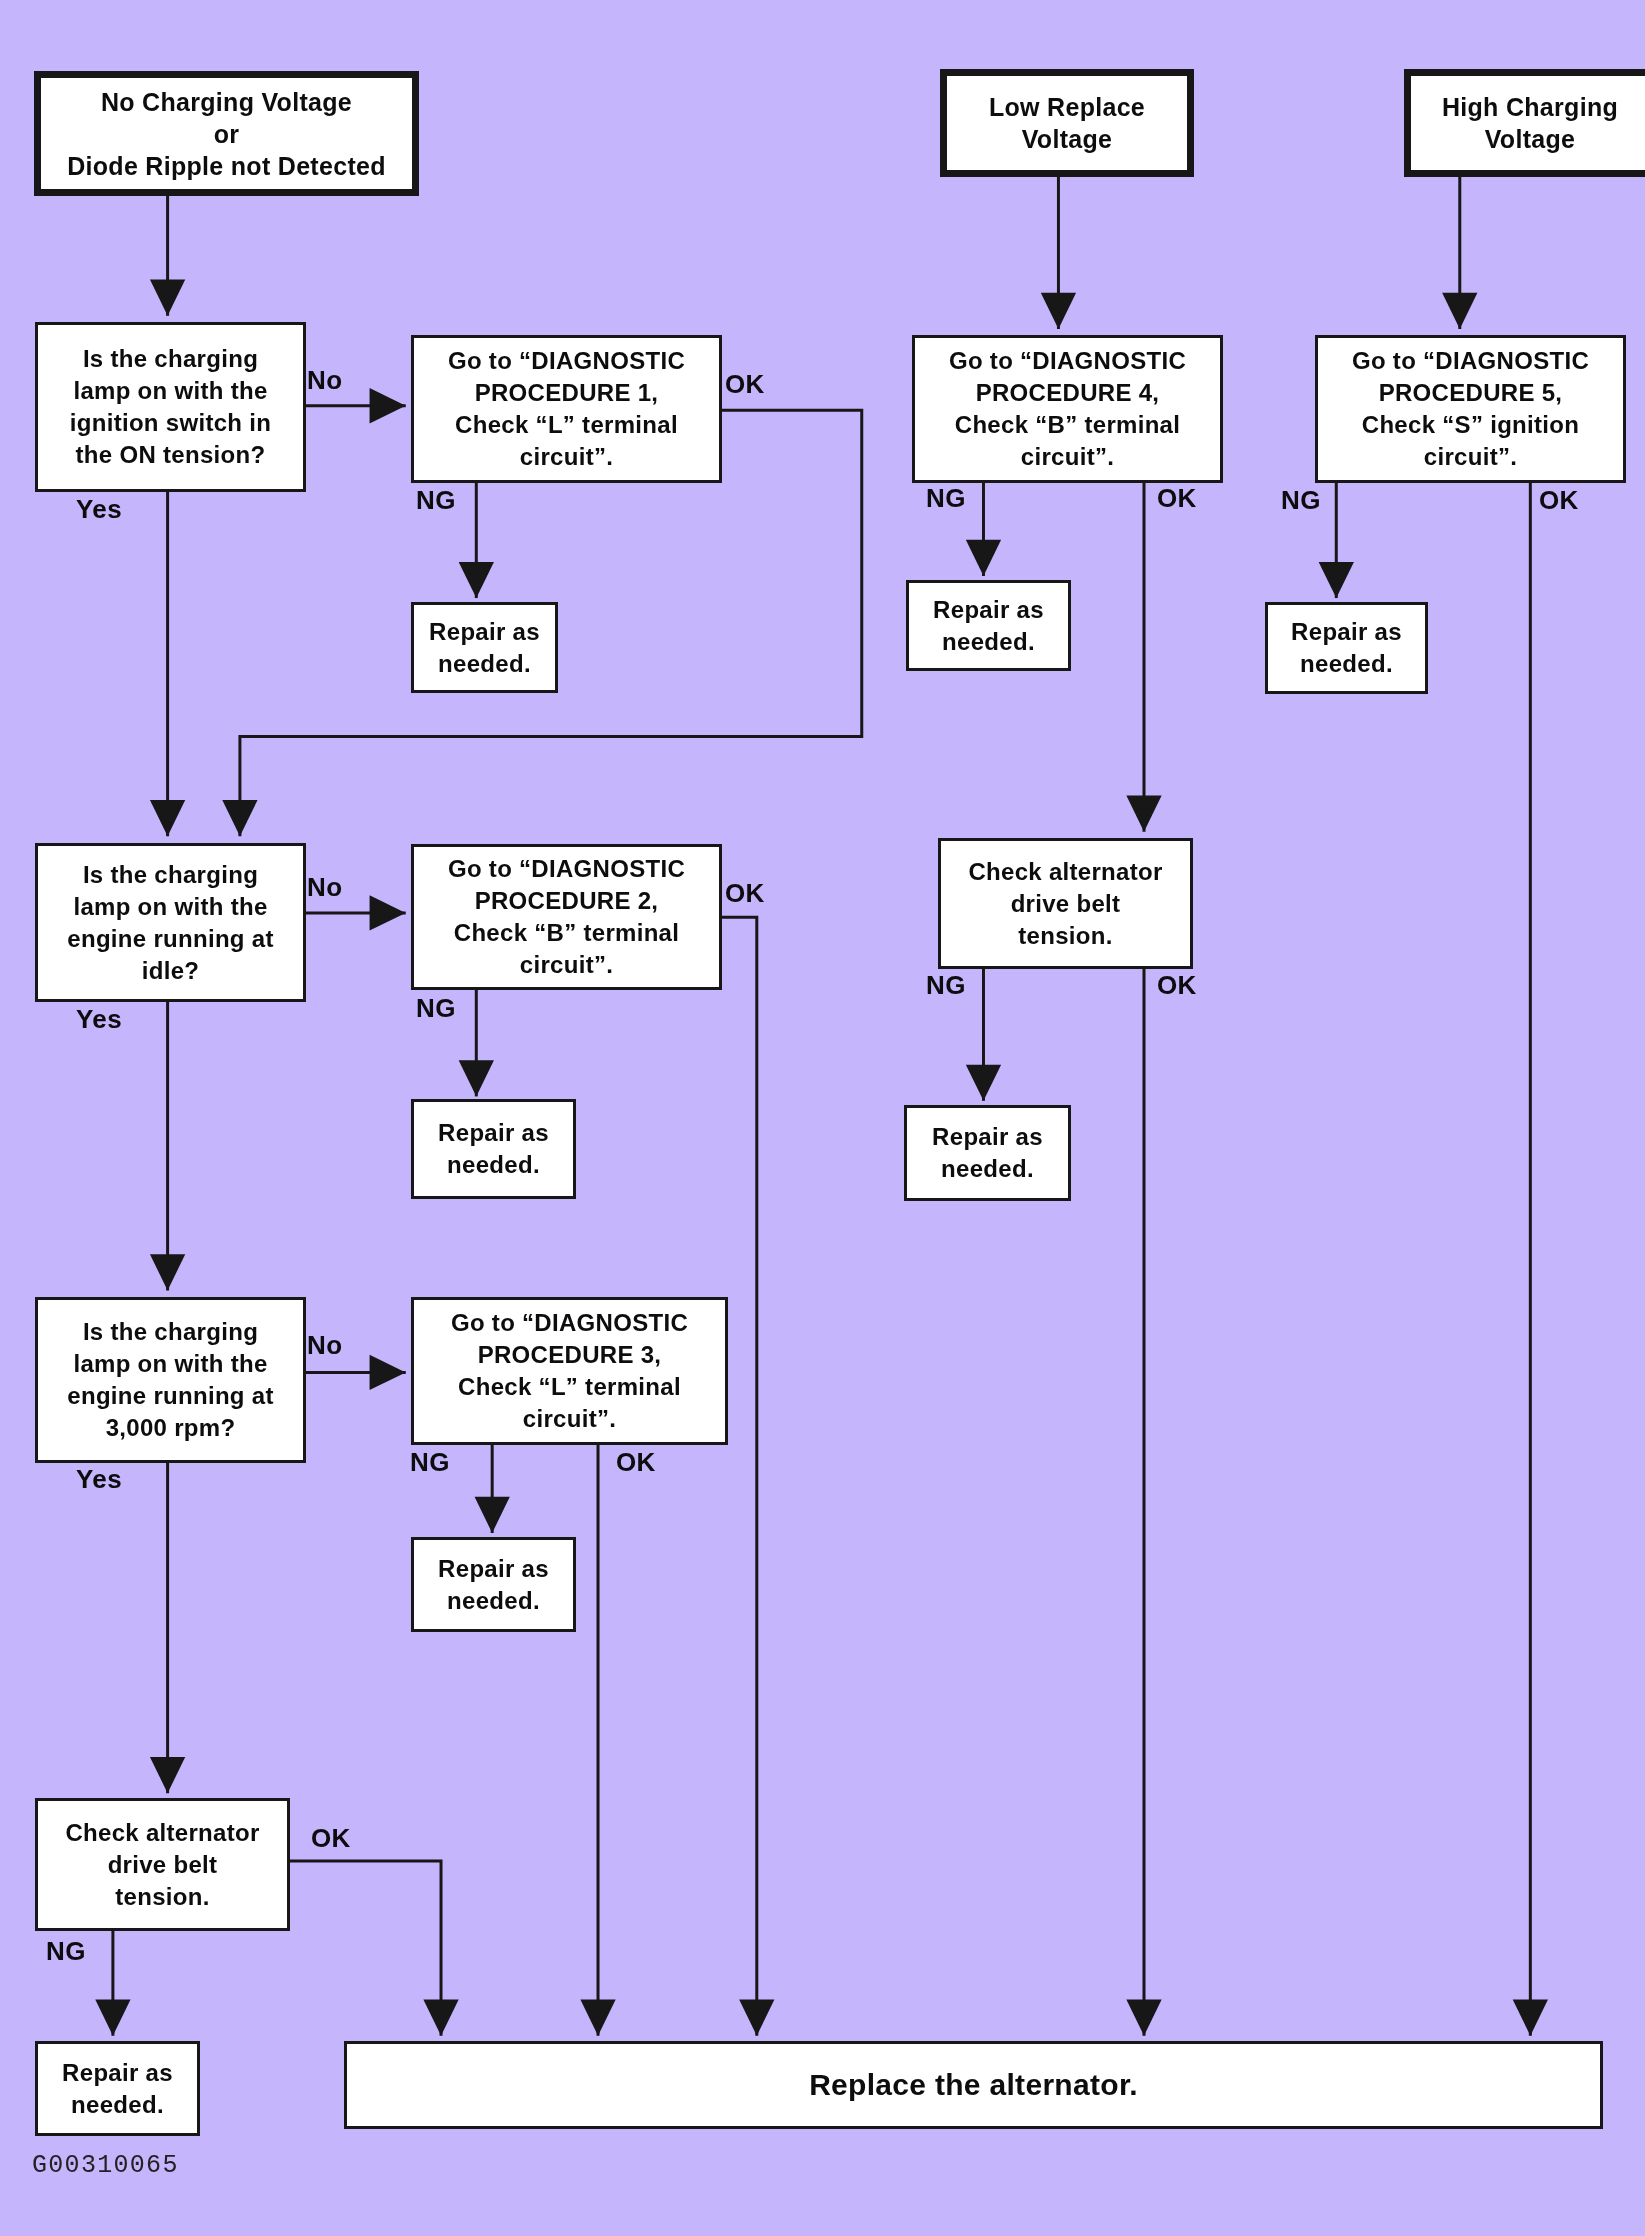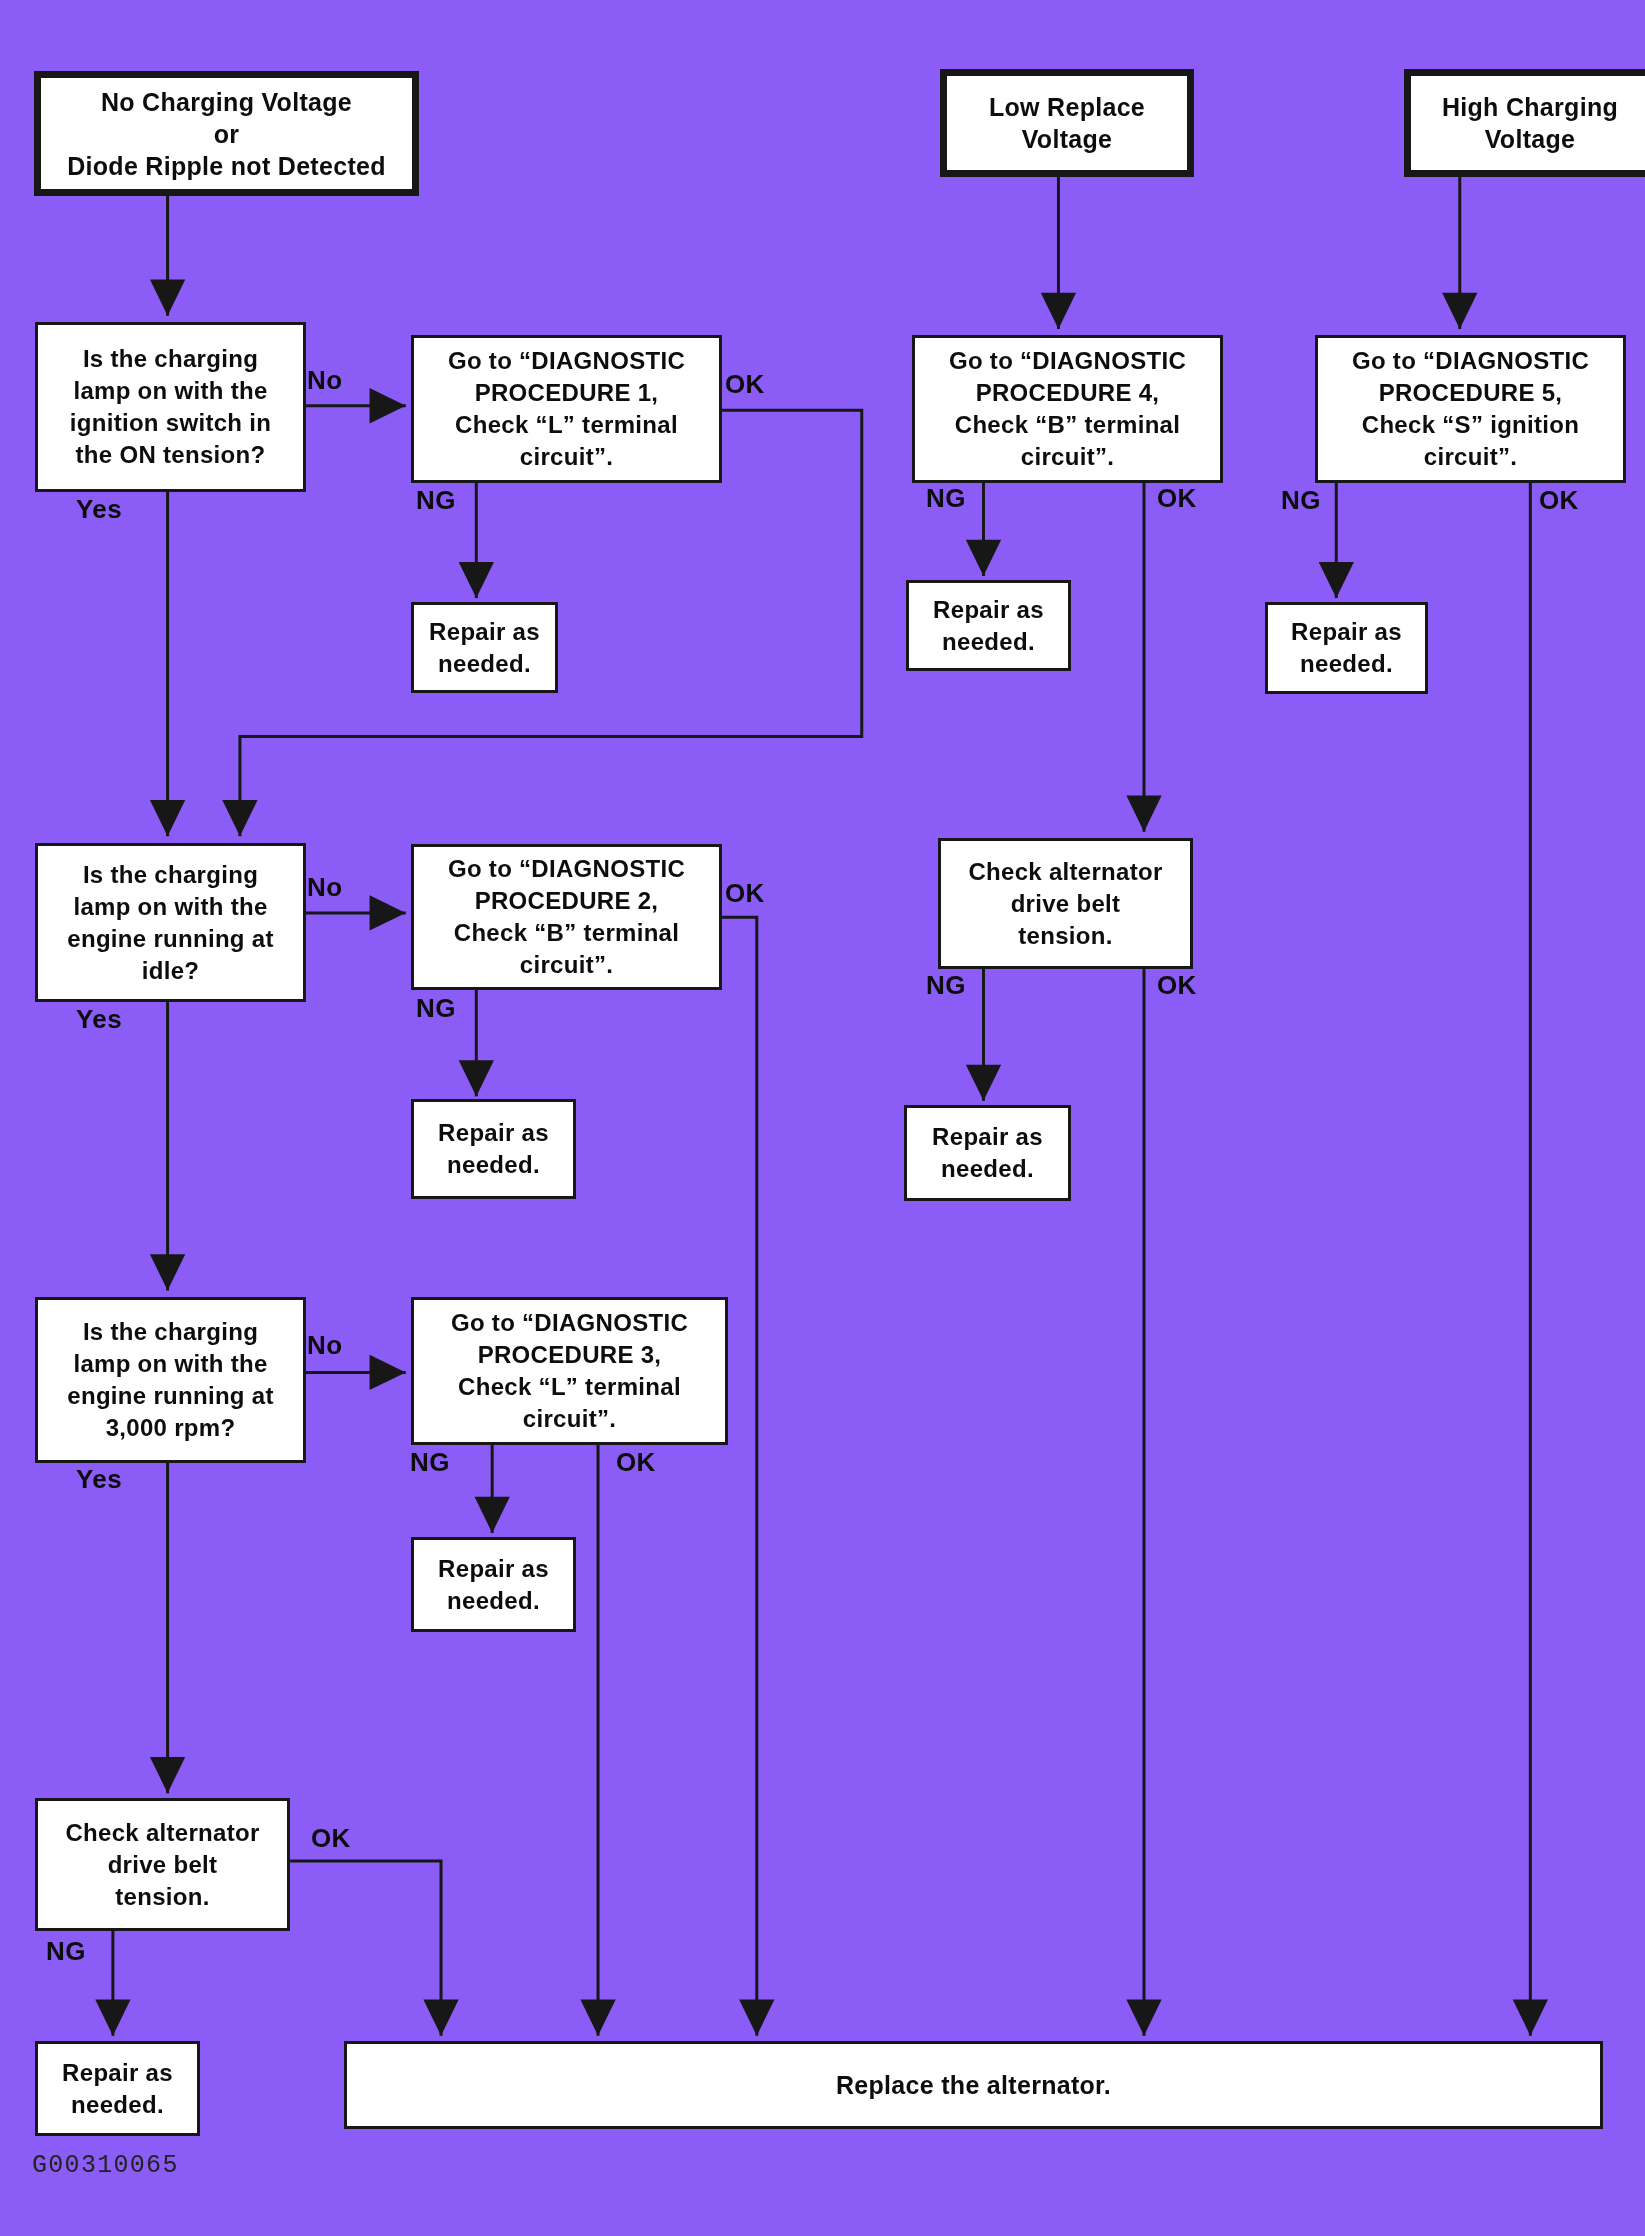--- a/index.html
+++ b/index.html
@@ -1,28 +1,28 @@
 <!DOCTYPE html>
 <html style="font-size:14px"><head>
 <meta charset="utf-8">
 <style>
   html,body{margin:0;padding:0;background:#ffffff;}
   body{width:1645px;height:2236px;position:relative;overflow:hidden;
        font-family:"Liberation Sans", sans-serif;}
-  #canvas{position:absolute;left:0;top:0;width:1645px;height:2236px;background:#8b5cf6;}
+  #canvas{position:absolute;left:0;top:0;width:1645px;height:2236px;background:#c4b5fd;}
   #wires{position:absolute;left:0;top:0;z-index:1;}
   .node{
     position:absolute;z-index:2;background:#fff;
     border:3.5px solid #171717;
     display:flex;flex-direction:column;justify-content:center;align-items:center;
     text-align:center;color:#0d0d0d;
     font-weight:bold;font-size:24px;line-height:32px;letter-spacing:0.3px;
   }
   .node.thick{border-width:7px;font-size:25px;}
-  .node.bar{flex-direction:row;font-size:25px;}
+  .node.bar{flex-direction:row;font-size:30px;}
   .node span{display:block;white-space:nowrap;}
   .elabel{
     position:absolute;z-index:3;color:#0d0d0d;
     font-weight:bold;font-size:26px;letter-spacing:0.4px;white-space:nowrap;
   }
   .figid{
     position:absolute;z-index:3;color:#222;
     font-weight:normal;font-size:25px;letter-spacing:1.3px;font-family:Liberation Mono, monospace;
   }
 </style>

